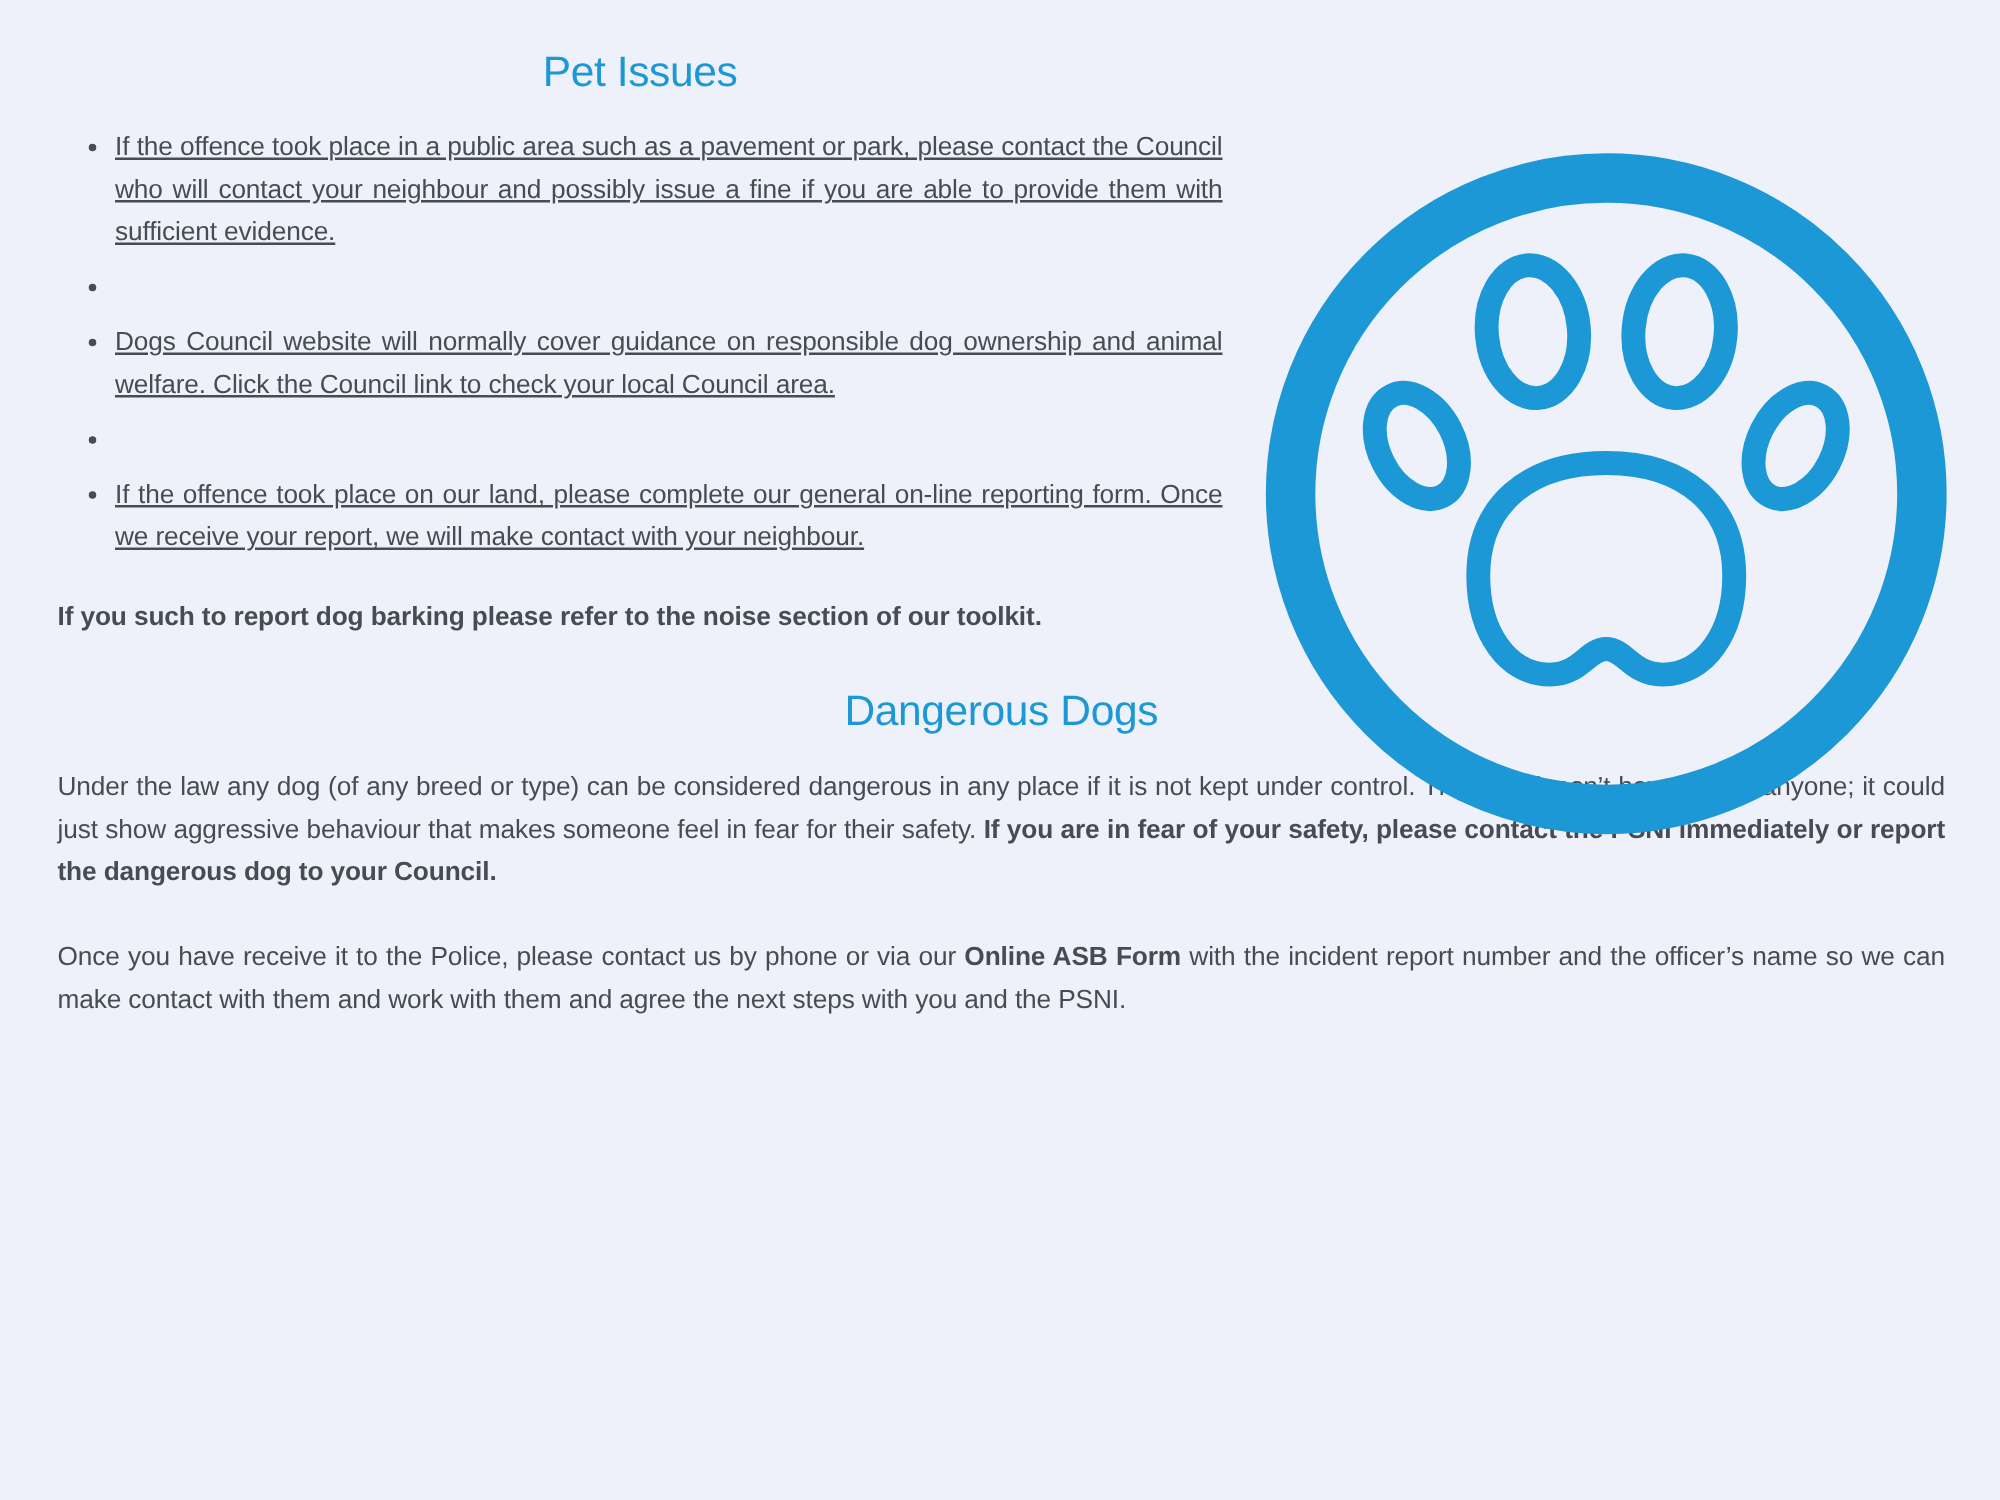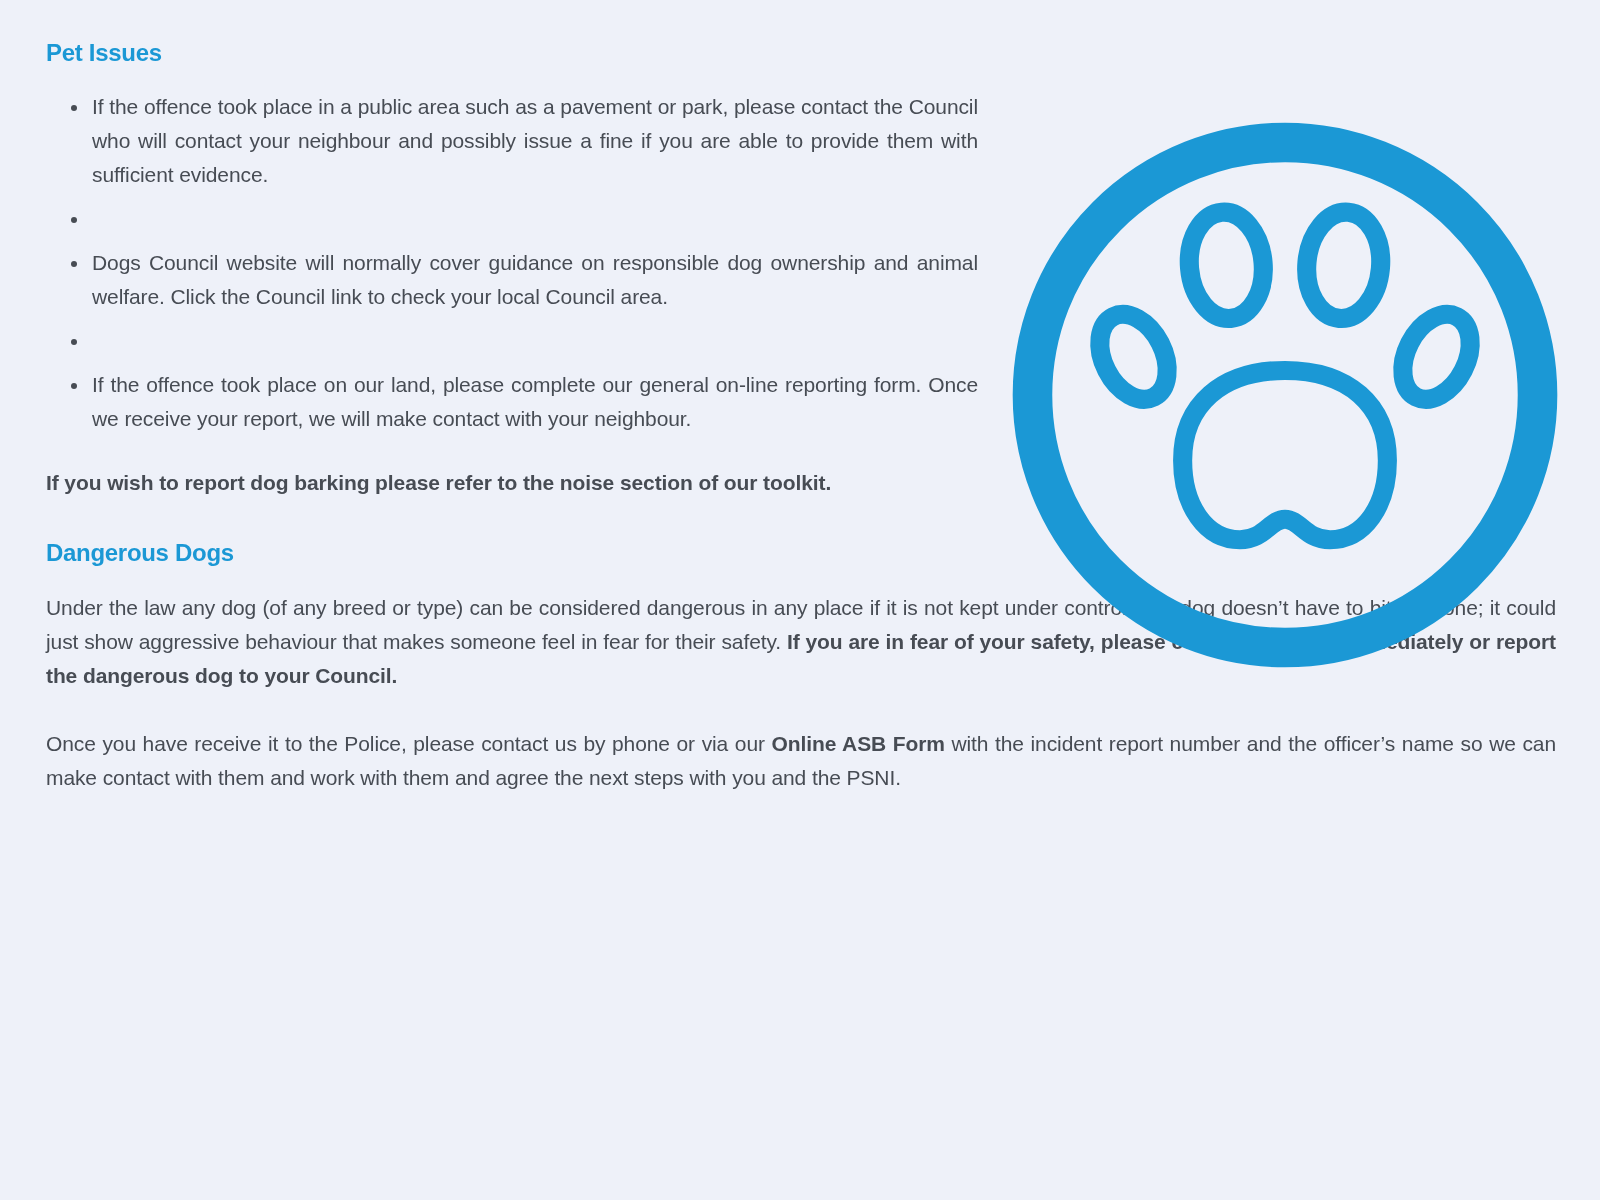--- a/index.html
+++ b/index.html
@@ -15,41 +15,43 @@
     color: var(--text);
   }
   .page {
     position: relative;
     width: 1600px;
     height: 1200px;
     padding: 40px 46px 0 46px;
     overflow: hidden;
   }
   .section-title {
-    font-size: 24px;
+    font-size: 34px;
     line-height: 1.1;
-    font-weight: 700;
+    font-weight: 400;
     color: var(--accent);
     letter-spacing: -0.3px;
     margin: 0 0 24px 0;
+    text-align: center;
   }
   .body-copy {
     font-size: 21px;
     line-height: 34px;
     letter-spacing: -0.1px;
   }
   .body-copy p {
     margin: 0 0 34px 0;
     text-align: justify;
   }
   .left-col { width: 932px; }
   ul.report-list {
     margin: 0 0 30px 0;
     padding: 0 0 0 44px;
     list-style: disc;
+    text-decoration: underline;
   }
   ul.report-list li {
     padding-left: 2px;
     margin-bottom: 10px;
     min-height: 34px;
     text-align: justify;
   }
   .bold { font-weight: 700; }
   .note { font-weight: 700; margin-bottom: 40px !important; }
   .dd-title { margin-top: 4px; }
@@ -75,21 +77,21 @@
 
 
     <ul class="report-list">
       <li>If the offence took place in a public area such as a pavement or park, please contact the Council who will contact your neighbour and possibly issue a fine if you are able to provide them with sufficient evidence.</li>
       <li></li>
       <li>Dogs Council website will normally cover guidance on responsible dog ownership and animal welfare. Click the Council link to check your local Council area.</li>
       <li></li>
       <li>If the offence took place on our land, please complete our general on-line reporting form. Once we receive your report, we will make contact with your neighbour.</li>
     </ul>
 
-    <p class="note">If you wish to report dog barking please refer to the noise section of our toolkit.</p>
+    <p class="note">If you such to report dog barking please refer to the noise section of our toolkit.</p>
   </div>
 
   <div class="paw-wrap">
     <svg viewBox="0 0 200 200">
       <circle cx="100" cy="100" r="92.5" stroke-width="14.5"></circle>
       <ellipse cx="78.5" cy="52.5" rx="13.5" ry="19.5" stroke-width="7" transform="rotate(-5 78.5 52.5)"></ellipse>
       <ellipse cx="121.5" cy="52.5" rx="13.5" ry="19.5" stroke-width="7" transform="rotate(5 121.5 52.5)"></ellipse>
       <ellipse cx="44.5" cy="86" rx="11" ry="16.5" stroke-width="7" transform="rotate(-27 44.5 86)"></ellipse>
       <ellipse cx="155.5" cy="86" rx="11" ry="16.5" stroke-width="7" transform="rotate(27 155.5 86)"></ellipse>
       <path stroke-width="7" d="M62.5,124 C62.5,103.5 77,91 100,91 C123,91 137.5,103.5 137.5,124 C137.5,140.5 129,153 116.5,153 C107.5,153 105.5,145.5 100,145.5 C94.5,145.5 92.5,153 83.5,153 C71,153 62.5,140.5 62.5,124 Z"></path>

